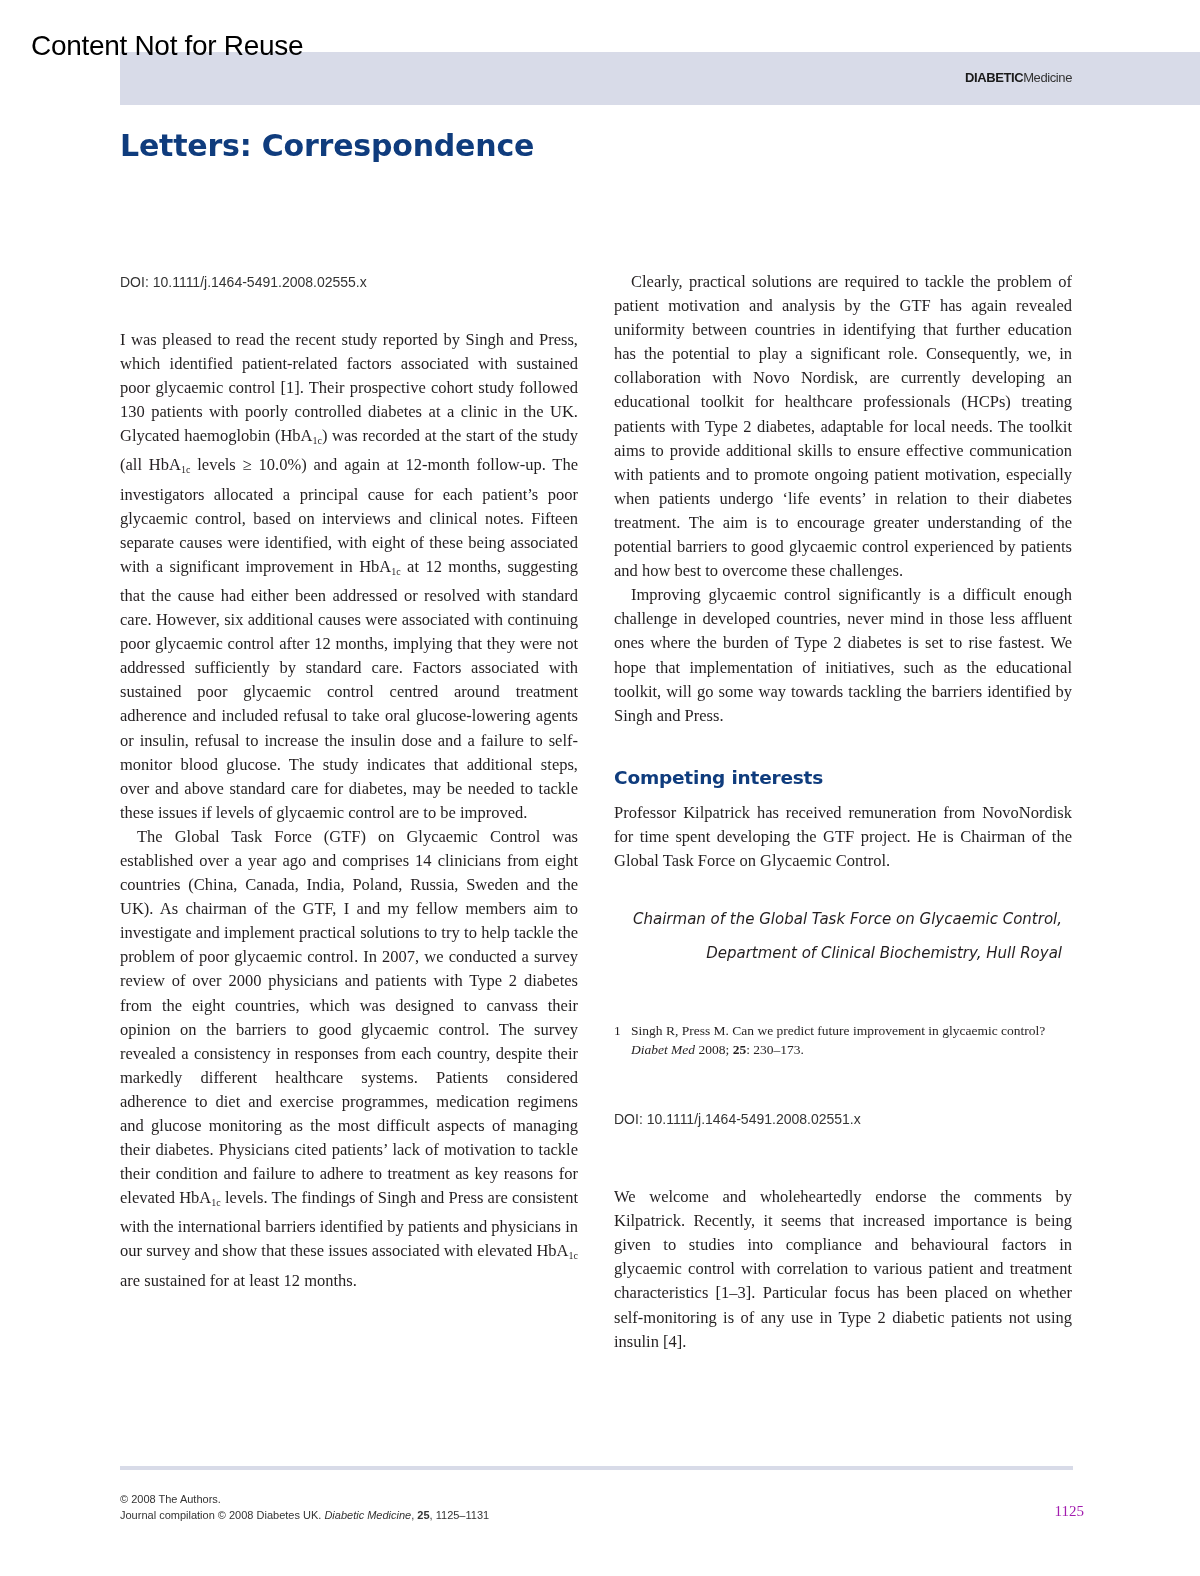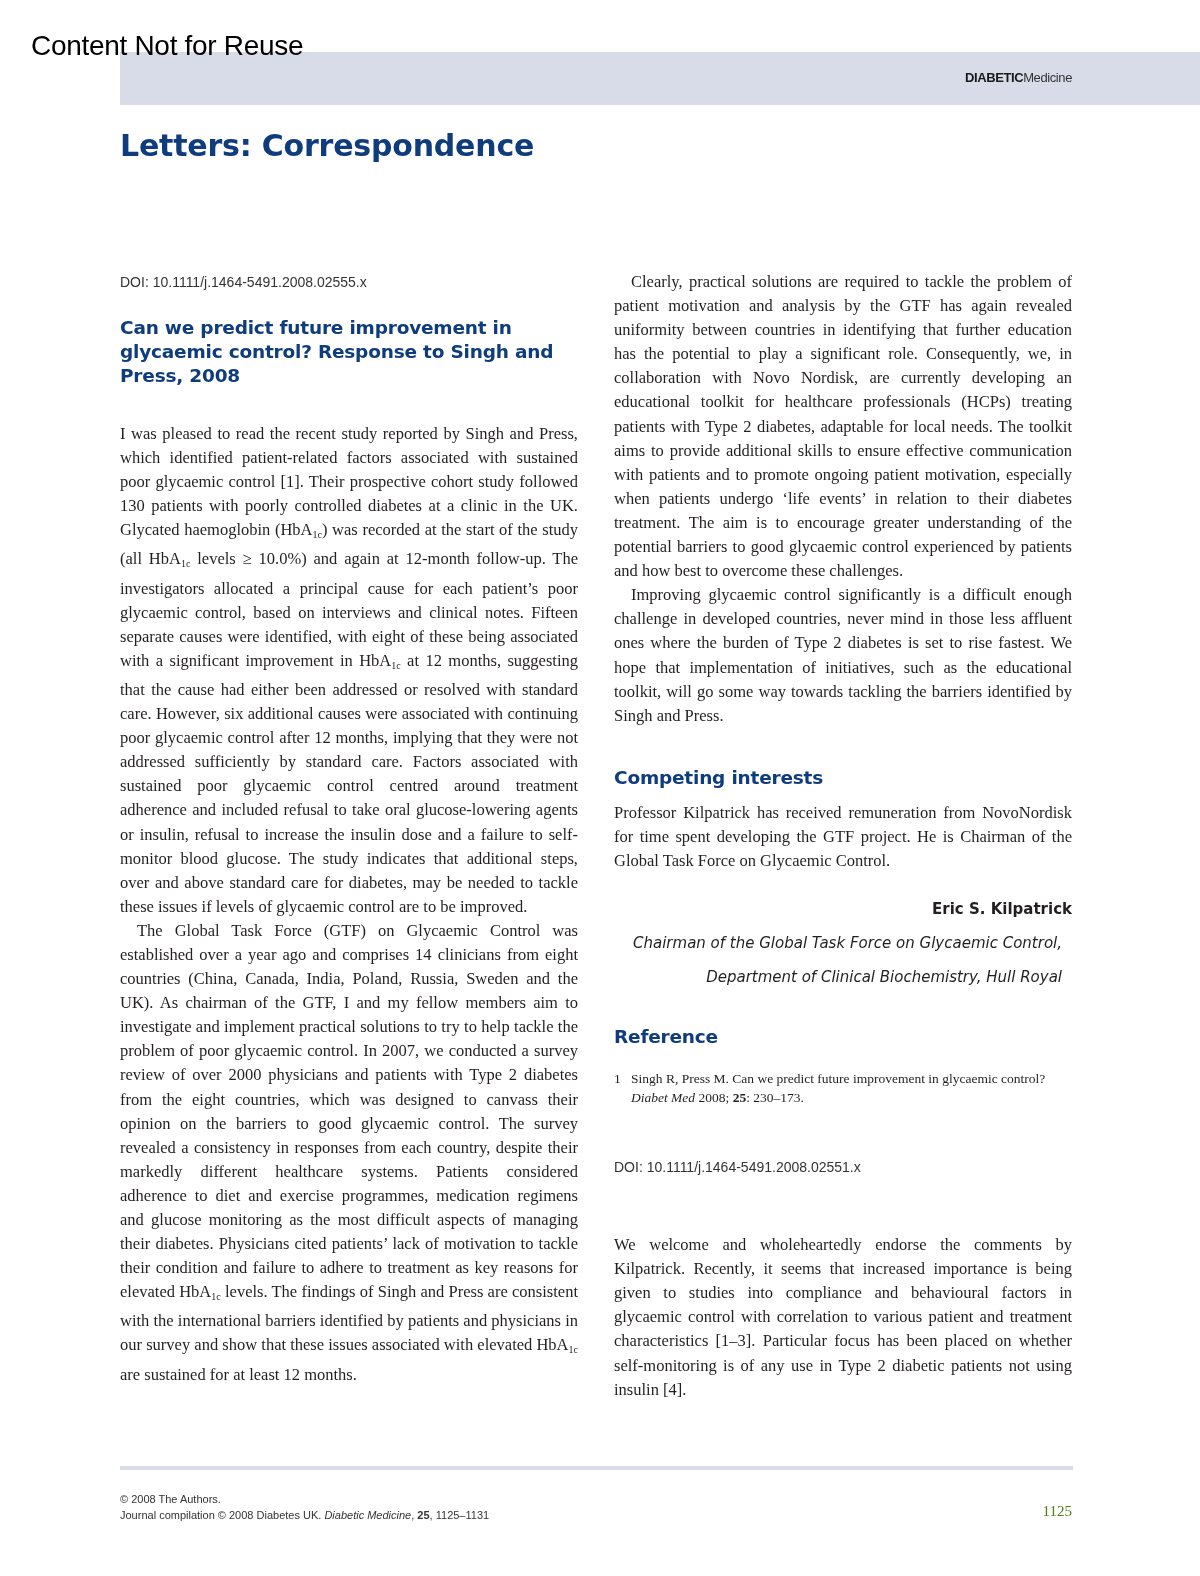--- a/index.html
+++ b/index.html
@@ -19,56 +19,53 @@
   p.body { font-size:16.5px; line-height:24.1px; margin:0; text-align:justify; hyphens:none; }
   p.indent { text-indent:17px; }
   .sub { font-size:10px; vertical-align:-3px; }
   .sig-name { font-family:"DejaVu Sans", sans-serif; font-weight:bold; font-size:15px; text-align:right; line-height:24px; margin:0; }
   .sig-aff { font-family:"DejaVu Sans", sans-serif; font-style:italic; font-size:15px; text-align:right; line-height:24px; margin:10px; }
   .ref-item { display:flex; font-size:13.5px; line-height:19px; margin:0; }
   .ref-num { width:17px; flex:none; }
   .ref-text { flex:1; }
   .footer-rule { position:absolute; left:120px; top:1466px; width:953px; height:4px; background:#d8dbe8; }
   .footer-left { position:absolute; left:120px; top:1491px; font-family:"Liberation Sans", sans-serif; font-size:11px; color:#333; line-height:16px; }
-  .page-number { position:absolute; right:128px; top:1503px; font-size:15px; color:#4d7c0f; }
+  .page-number { position:absolute; right:116px; top:1503px; font-size:15px; color:#a21caf; }
 </style>
 </head>
 <body>
 
 <div class="watermark">Content Not for Reuse</div>
 
 <div class="header-band"></div>
 <div class="journal-logo"><b>DIABETIC</b><span class="light">Medicine</span></div>
 
 <h1 class="page-title">Letters: Correspondence</h1>
 
 <div class="col col-left">
   <p class="doi">DOI: 10.1111/j.1464-5491.2008.02555.x</p>
-  <h2 class="article-title">Can we predict future improvement in glycaemic control? Response to Singh and Press, 2008</h2>
   <div style="height:34px"></div>
   <p class="body"><span>I was pleased to read the recent study reported by Singh and Press, which identified patient-related factors associated with sustained poor glycaemic control [1]. Their prospective cohort study followed 130 patients with poorly controlled diabetes at a clinic in the UK. Glycated haemoglobin (</span><span>HbA</span><span class="sub">1c</span><span>) was recorded at the start of the study (all </span><span>HbA</span><span class="sub">1c</span><span> levels ≥ 10.0%) and again at 12-month follow-up. The investigators allocated a principal cause for each patient’s poor glycaemic control, based on interviews and clinical notes. Fifteen separate causes were identified, with eight of these being associated with a significant improvement in </span><span>HbA</span><span class="sub">1c</span><span> at 12 months, suggesting that the cause had either been addressed or resolved with standard care. However, six additional causes were associated with continuing poor glycaemic control after 12 months, implying that they were not addressed sufficiently by standard care. Factors associated with sustained poor glycaemic control centred around treatment adherence and included refusal to take oral glucose-lowering agents or insulin, refusal to increase the insulin dose and a failure to self-monitor blood glucose. The study indicates that additional steps, over and above standard care for diabetes, may be needed to tackle these issues if levels of glycaemic control are to be improved.</span></p>
   <p class="body indent"><span>The Global Task Force (GTF) on Glycaemic Control was established over a year ago and comprises 14 clinicians from eight countries (China, Canada, India, Poland, Russia, Sweden and the UK). As chairman of the GTF, I and my fellow members aim to investigate and implement practical solutions to try to help tackle the problem of poor glycaemic control. In 2007, we conducted a survey review of over 2000 physicians and patients with Type 2 diabetes from the eight countries, which was designed to canvass their opinion on the barriers to good glycaemic control. The survey revealed a consistency in responses from each country, despite their markedly different healthcare systems. Patients considered adherence to diet and exercise programmes, medication regimens and glucose monitoring as the most difficult aspects of managing their diabetes. Physicians cited patients’ lack of motivation to tackle their condition and failure to adhere to treatment as key reasons for elevated </span><span>HbA</span><span class="sub">1c</span><span> levels. The findings of Singh and Press are consistent with the international barriers identified by patients and physicians in our survey and show that these issues associated with elevated </span><span>HbA</span><span class="sub">1c</span><span> are sustained for at least 12 months.</span></p>
 </div>
 
 <div class="col col-right">
   <p class="body indent">Clearly, practical solutions are required to tackle the problem of patient motivation and analysis by the GTF has again revealed uniformity between countries in identifying that further education has the potential to play a significant role. Consequently, we, in collaboration with Novo Nordisk, are currently developing an educational toolkit for healthcare professionals (HCPs) treating patients with Type 2 diabetes, adaptable for local needs. The toolkit aims to provide additional skills to ensure effective communication with patients and to promote ongoing patient motivation, especially when patients undergo ‘life events’ in relation to their diabetes treatment. The aim is to encourage greater understanding of the potential barriers to good glycaemic control experienced by patients and how best to overcome these challenges.</p>
   <p class="body indent">Improving glycaemic control significantly is a difficult enough challenge in developed countries, never mind in those less affluent ones where the burden of Type 2 diabetes is set to rise fastest. We hope that implementation of initiatives, such as the educational toolkit, will go some way towards tackling the barriers identified by Singh and Press.</p>
 
   <div style="height:38px"></div>
   <h3 class="section-heading">Competing interests</h3>
   <div style="height:11px"></div>
   <p class="body">Professor Kilpatrick has received remuneration from NovoNordisk for time spent developing the GTF project. He is Chairman of the Global Task Force on Glycaemic Control.</p>
 
   <div style="height:24px"></div>
-  <p class="sig-name">Eric S. Kilpatrick</p>
   <p class="sig-aff">Chairman of the Global Task Force on Glycaemic Control,</p>
   <p class="sig-aff">Department of Clinical Biochemistry, Hull Royal</p>
 
   <div style="height:26px"></div>
-  <h3 class="section-heading">Reference</h3>
   <div style="height:20px"></div>
   <div class="ref-item">
     <span class="ref-num">1</span>
     <span class="ref-text"><span>Singh R, Press M. Can we predict future improvement in glycaemic control? </span><i>Diabet Med</i><span> 2008; </span><b>25</b><span>: 230–173.</span></span>
   </div>
 
   <div style="height:48px"></div>
   <p class="doi">DOI: 10.1111/j.1464-5491.2008.02551.x</p>
   <div style="height:26px"></div>
   <div style="height:28px"></div>

